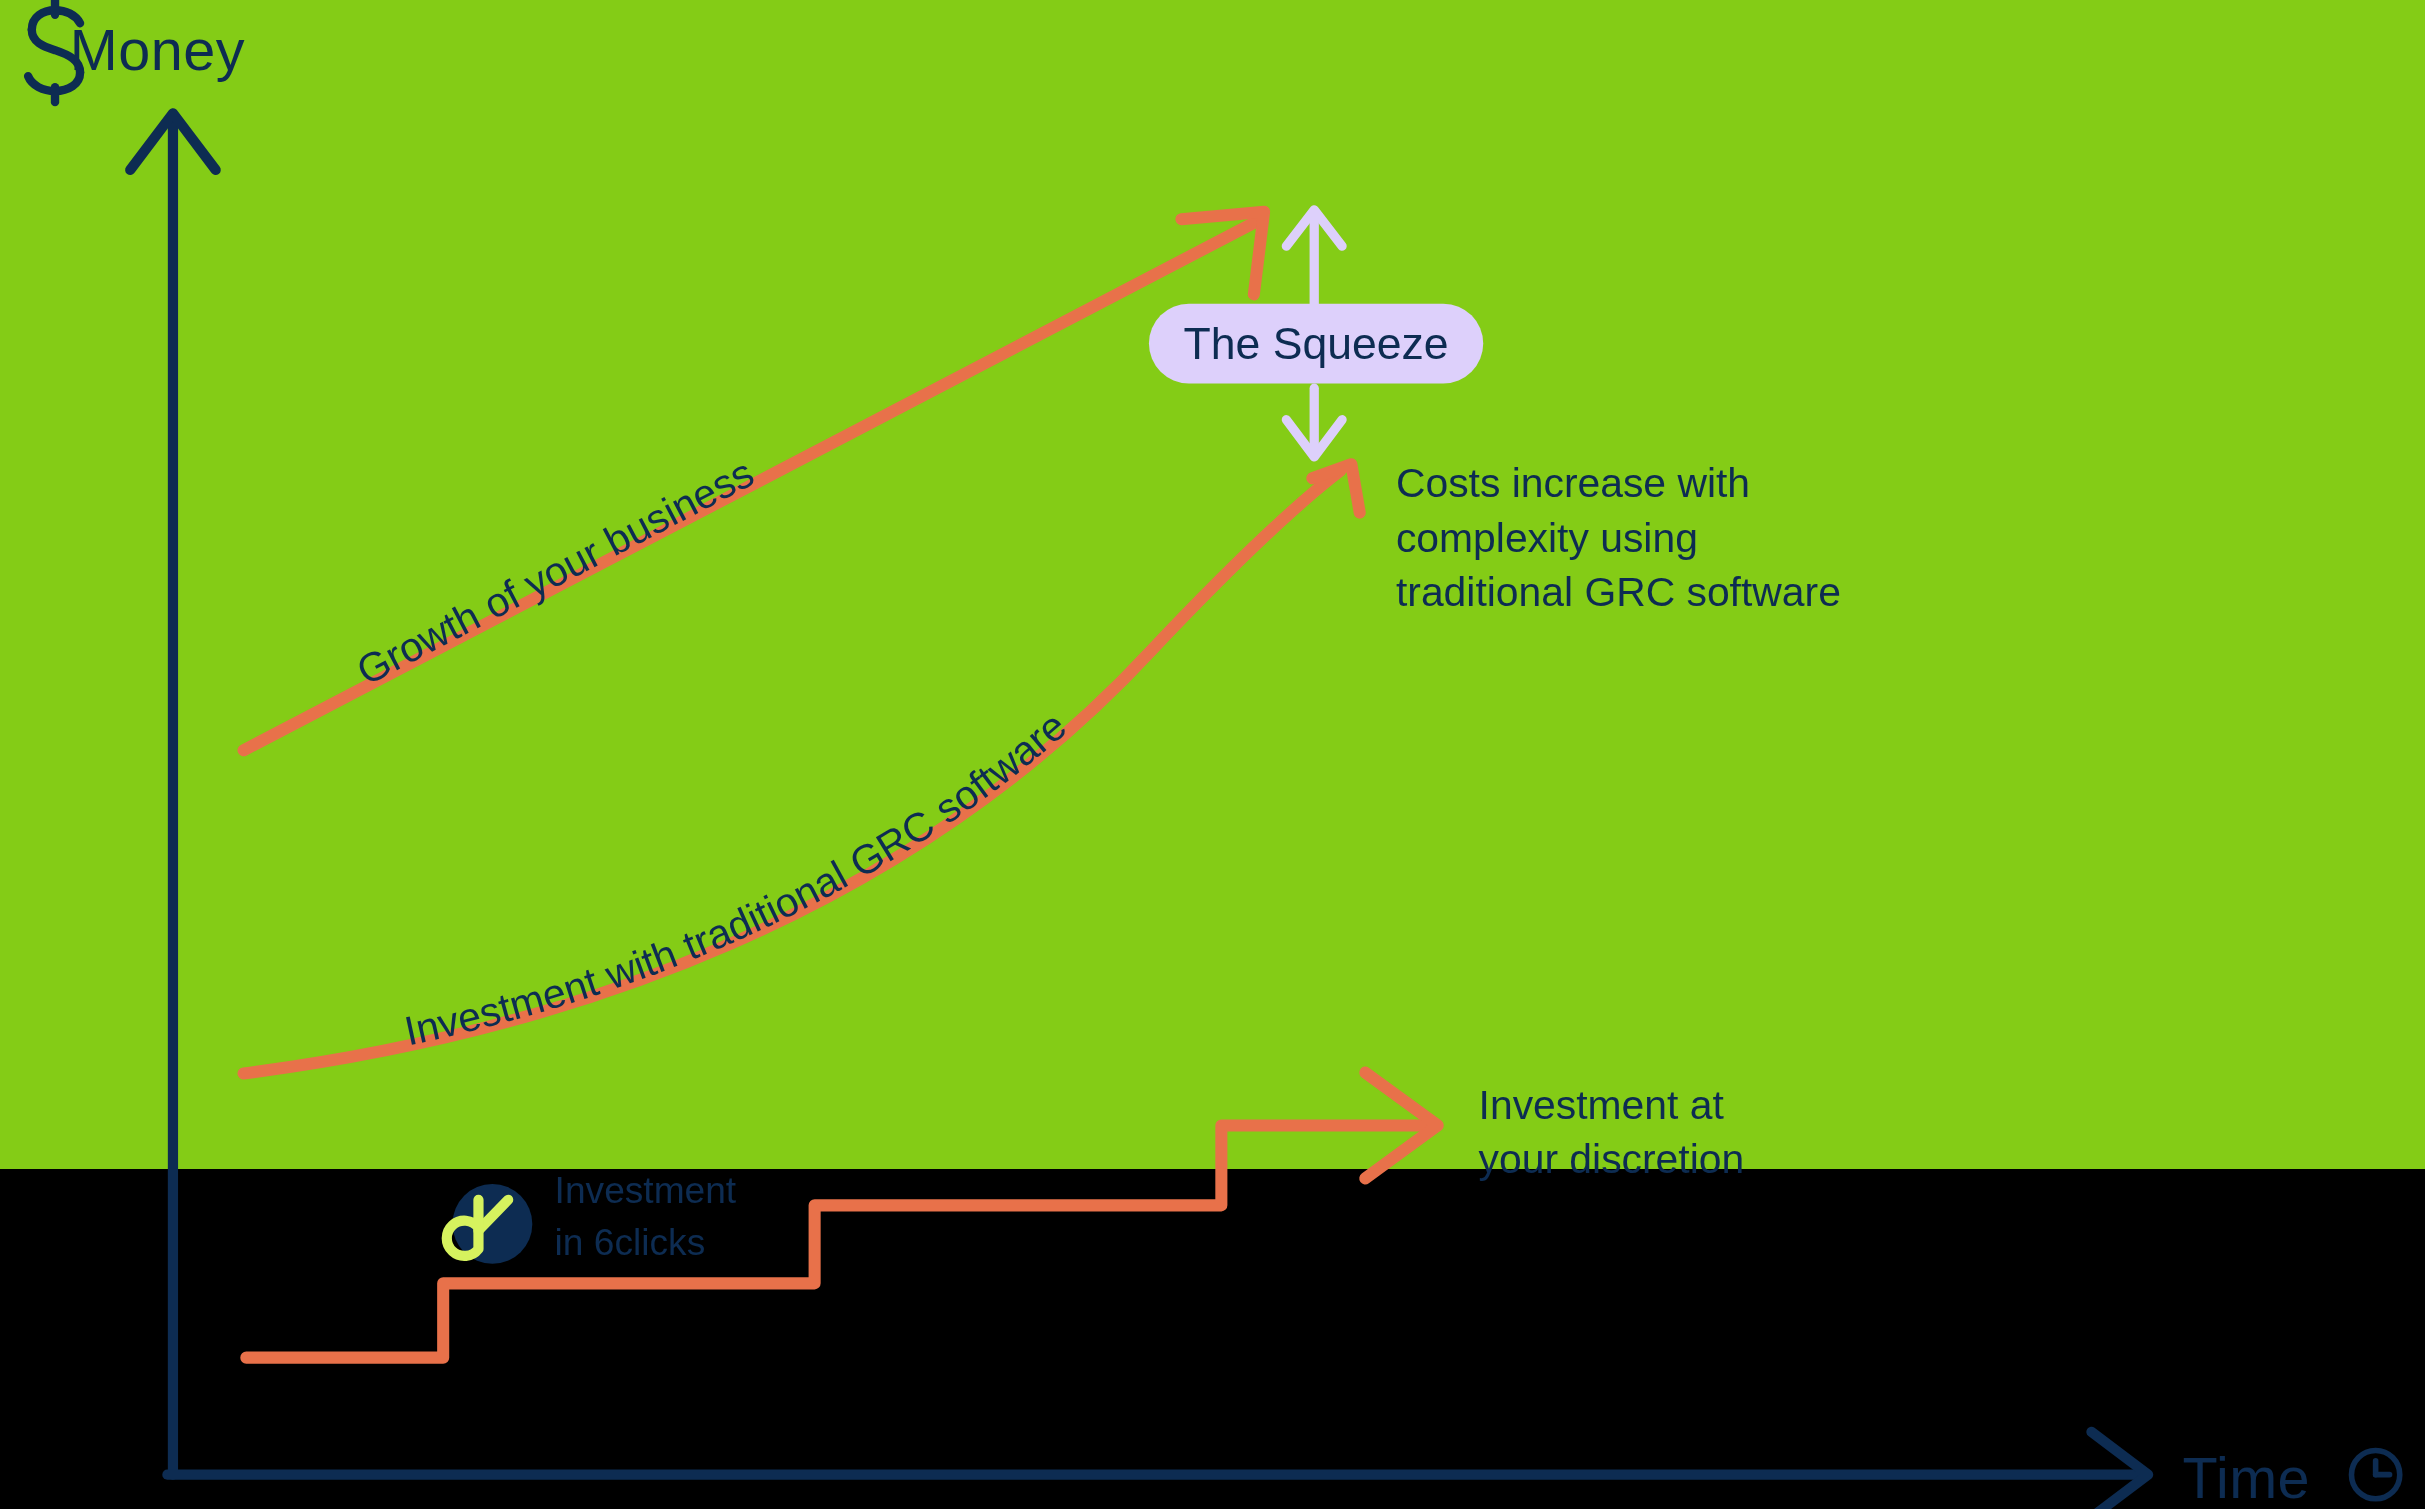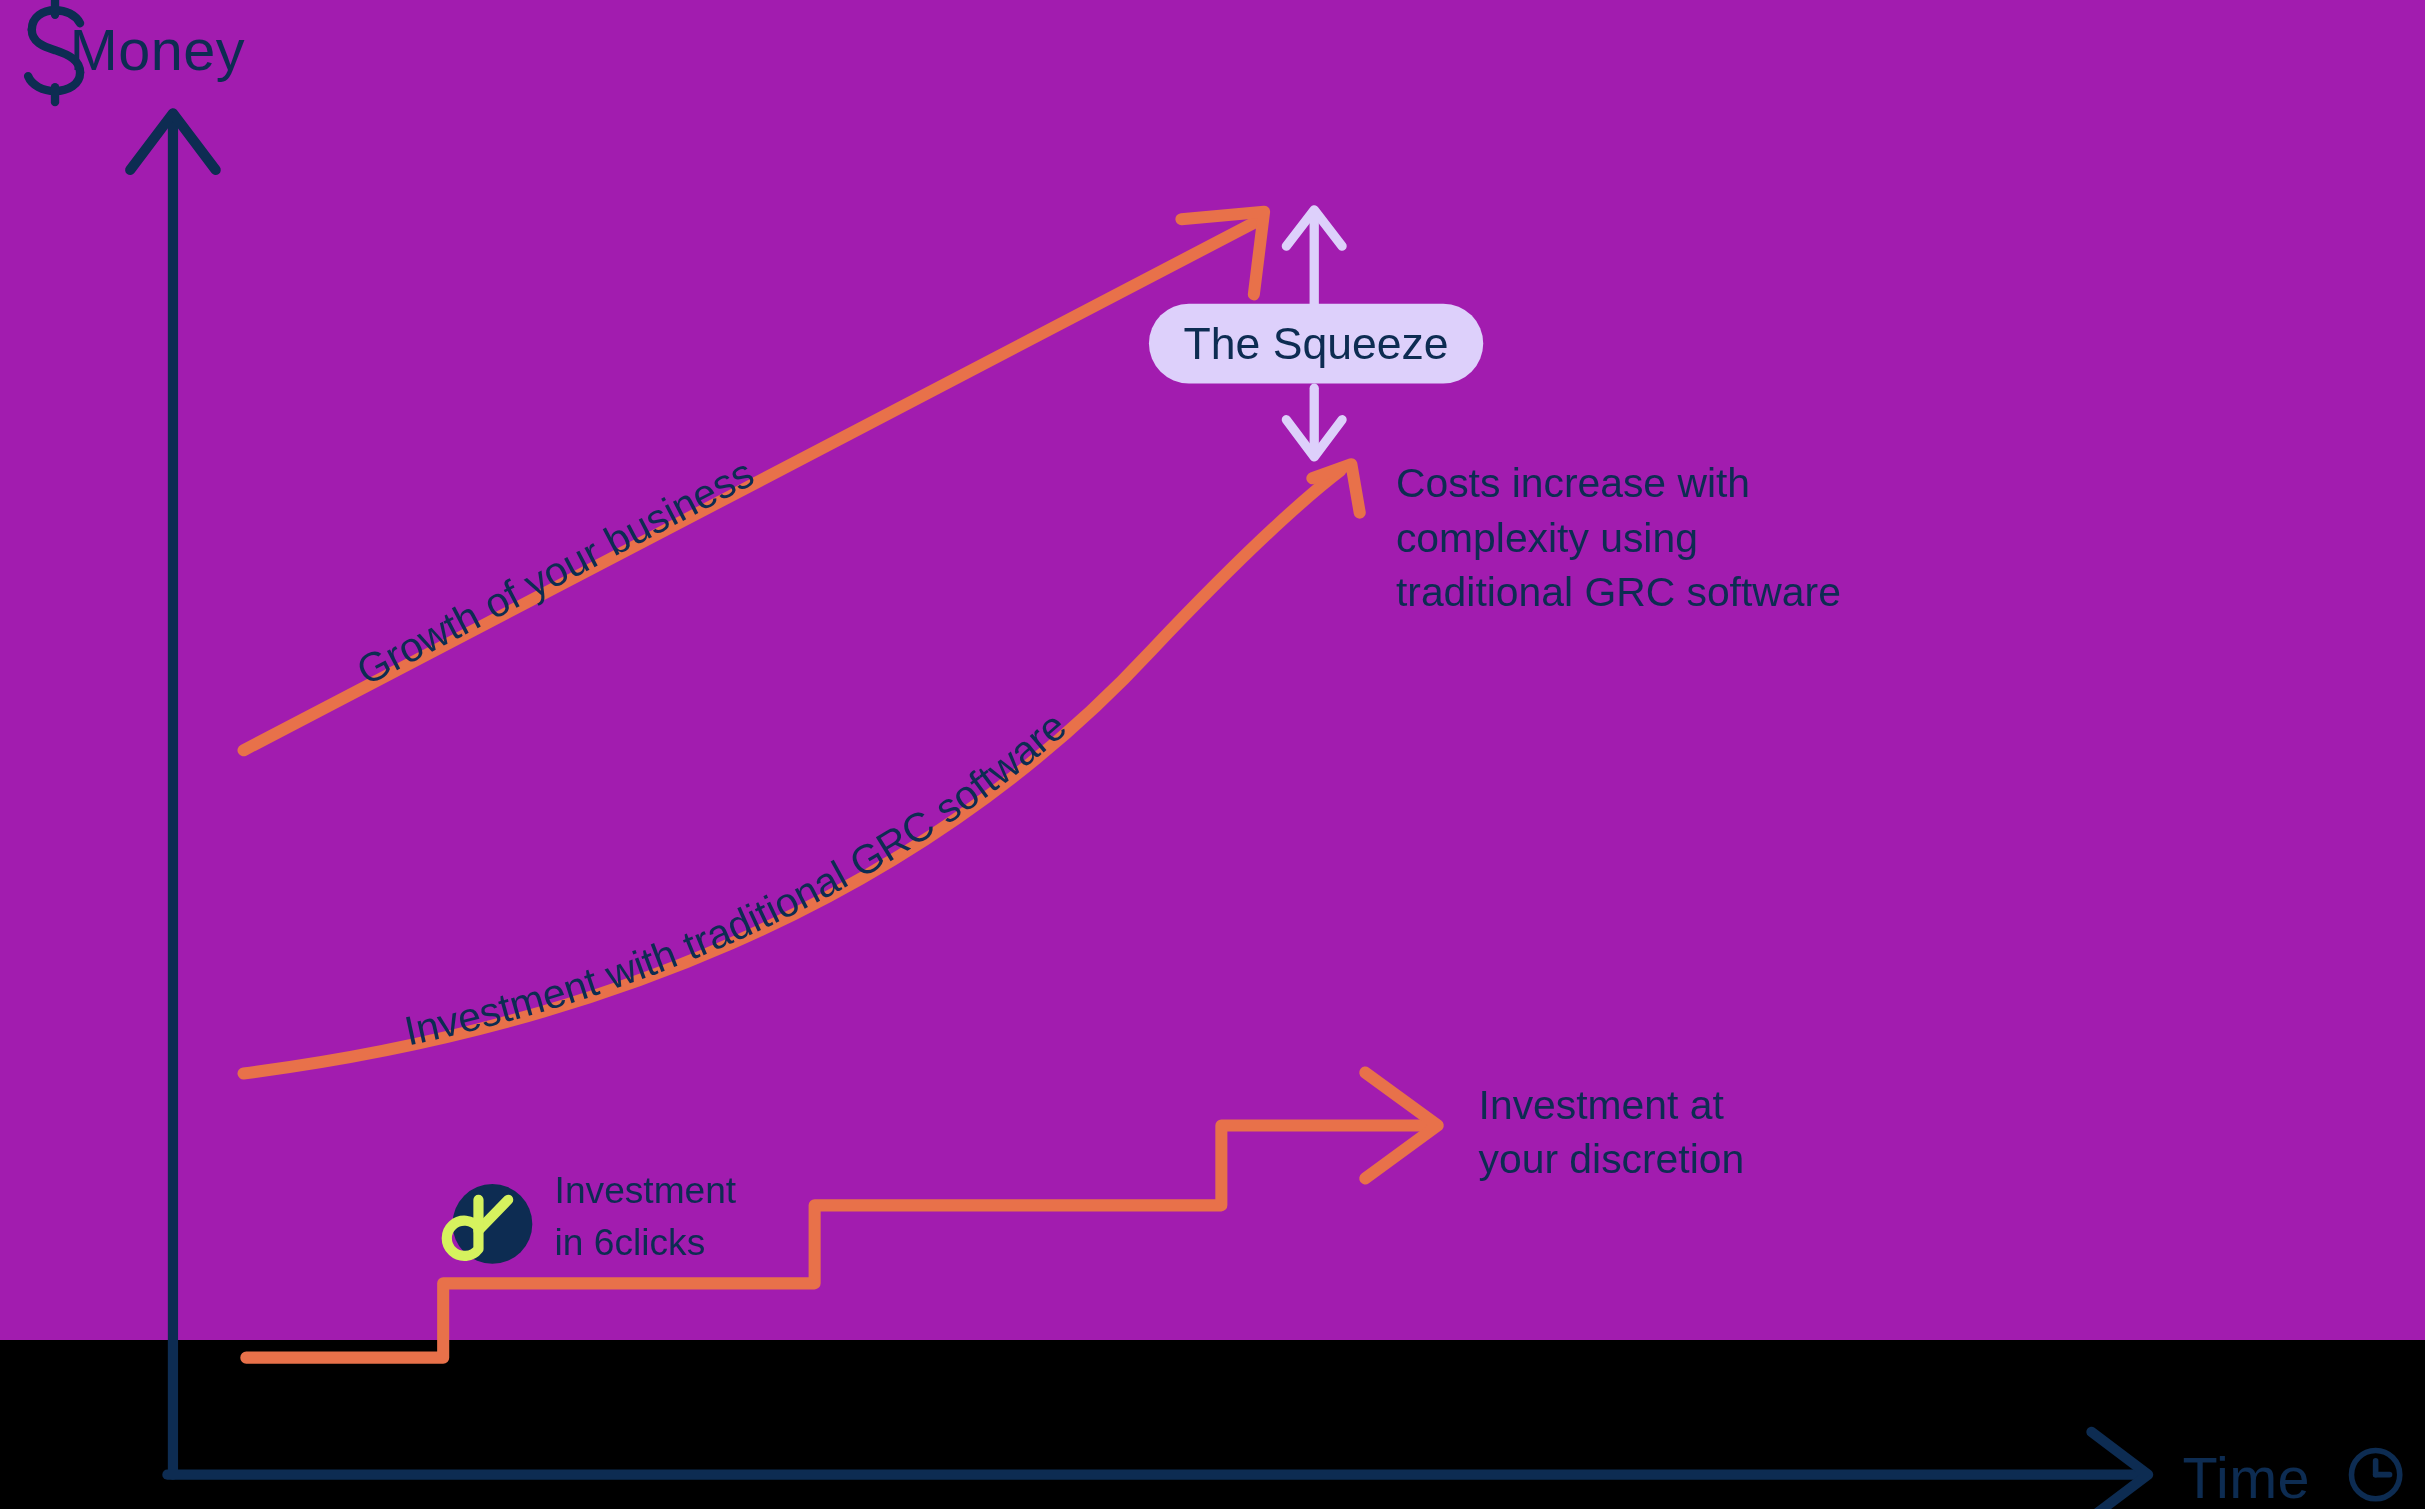--- a/index.html
+++ b/index.html
@@ -11,22 +11,22 @@
     width: 2426px;
     height: 1509px;
     position: relative;
     overflow: hidden;
     font-family: "Liberation Sans", sans-serif;
   }
   #stage {
     position: absolute;
     left: 0; top: 0;
     width: 2426px;
-    height: 1340px;
-    background: #a21caf;
+    height: 1169px;
+    background: #84cc16;
   }
   svg.diagram {
     position: absolute;
     left: 0; top: 0;
     width: 2426px;
     height: 1509px;
     display: block;
   }
   .axis-title {
     font-family: "Liberation Sans", sans-serif;

